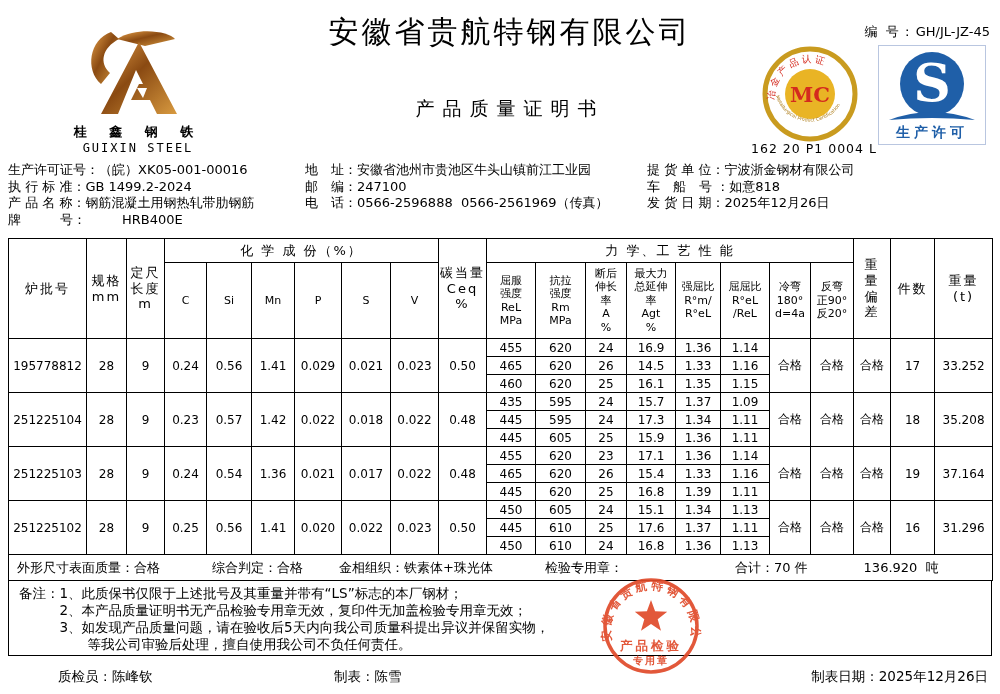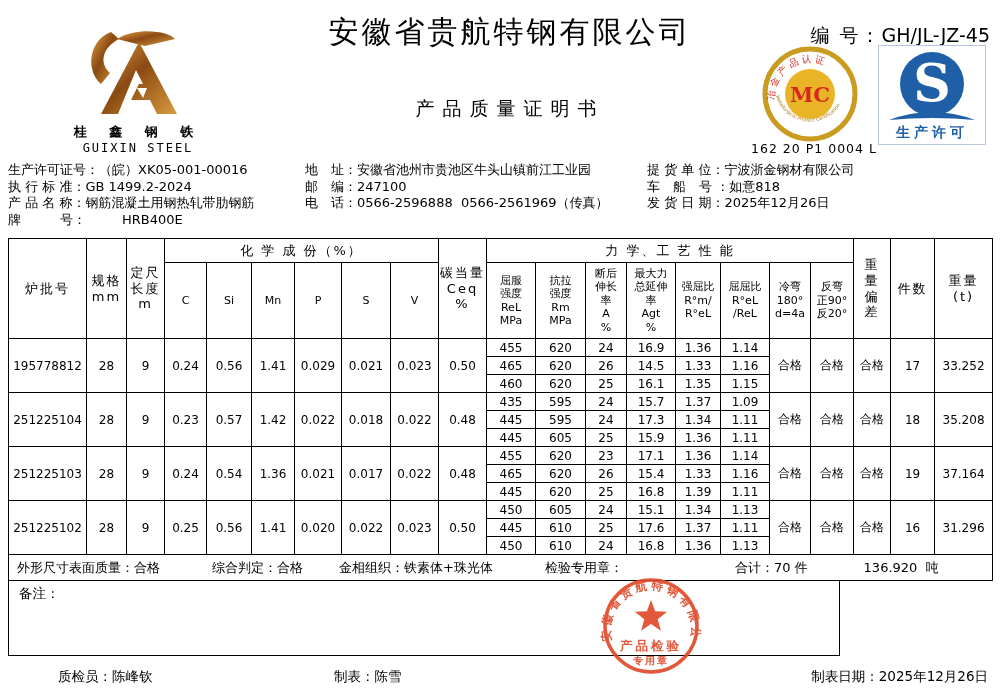--- a/index.html
+++ b/index.html
@@ -12,21 +12,21 @@
   .serif { font-family:"DejaVu Serif","Liberation Serif",serif; }
 
   
   .logo-box { position:absolute; left:44px; top:26px; width:130px; text-align:center;margin-left:29px; }
   .logo-cn { font-size:13px; font-weight:bold; letter-spacing:9px; white-space:nowrap; margin-top:1px; }
   .logo-en { font-size:12px; letter-spacing:2px; white-space:nowrap; font-family:"DejaVu Sans Mono","Liberation Mono",monospace; }
   .title { position:absolute; left:250px; top:12px; width:520px; text-align:center;
            font-size:30px; letter-spacing:3px; white-space:nowrap; }
   .subtitle { position:absolute; left:250px; top:96px; width:520px; text-align:center;
               font-size:19px; letter-spacing:8px; white-space:nowrap; }
-  .doc-no { position:absolute; top:23px; right:10px; font-size:19px; white-space:nowrap; }
+  .doc-no { position:absolute; top:23px; right:10px; font-size:13px; white-space:nowrap; }
   .doc-no .lbl { letter-spacing:2px; }
   .mc-badge { position:absolute; left:762px; top:46px; }
   .mc-code { position:absolute; left:751px; top:141px; font-size:12.5px; letter-spacing:1px; white-space:nowrap; }
   .qs-badge { position:absolute; left:878px; top:45px; width:108px; height:100px;
               border:1px solid #b9c6e0; background:#fff; }
 
   
   .info { position:absolute; top:162px; font-size:13px; line-height:16.6px; }
   .info-col { position:absolute; top:0; white-space:nowrap; }
   .info-col-left   { left:8px; }
@@ -48,21 +48,21 @@
   table.cert tbody td { height:18px; font-size:12px; }
   table.cert tfoot td { height:26px; font-size:13px; text-align:right; }
   .summary-line { display:flex; align-items:center; padding-left:8px; white-space:nowrap; }
   .summary-line .s2 { margin-left:52px; }
   .summary-line .s3 { margin-left:36px; }
   .summary-line .s4 { margin-left:52px; }
   .summary-line .s5 { margin-left:112px; }
   .summary-line .s6 { margin-left:56px; }
 
   
-  .notes { position:absolute; left:8px; top:580px; width:832px; height:76px;
+  .notes { position:absolute; left:8px; top:580px; width:984px; height:76px;
            border:1px solid #000; border-top:none; font-size:13.5px; line-height:17px;
            padding:5px 0 0 10px; display:flex; }
   .notes .lbl { white-space:pre; }
   .notes .note-line { white-space:pre; }
   .notes .note-line.ind { padding-left:28px; }
 
   
   .footer { position:absolute; left:0; top:668px; width:1000px; font-size:13.5px; }
   .footer .qc { position:absolute; left:58px; white-space:pre; }
   .footer .mk { position:absolute; left:334px; white-space:pre; }
@@ -427,20 +427,26 @@
             <span class="s5">合计：</span><span>70 件</span>
             <span class="s6">136.920</span>&nbsp;&nbsp;<span>吨</span>
           </div>
         </td>
       </tr>
     </tfoot>
   </table>
 
   <div class="notes">
     <span class="lbl">备注：</span>
+    <div>
+        <div class="note-line">1、此质保书仅限于上述批号及其重量并带有“LS”标志的本厂钢材；</div>
+        <div class="note-line">2、本产品质量证明书无产品检验专用章无效，复印件无加盖检验专用章无效；</div>
+        <div class="note-line">3、如发现产品质量问题，请在验收后5天内向我公司质量科提出异议并保留实物，</div>
+        <div class="note-line ind">等我公司审验后处理，擅自使用我公司不负任何责任。</div>
+      </div>
   </div>
 
   <div class="stamp">
     <svg width="110" height="106" viewBox="0 0 110 106">
       <circle cx="55" cy="53" r="46" fill="none" stroke="#e04a2a" stroke-width="3.5"></circle>
       <defs>
           <path id="stampArc" d="M 16 70 A 41 41 0 1 1 94 70"></path>
         </defs>
       <text font-size="11.5" fill="#e04a2a" letter-spacing="3.5" font-weight="bold">
         <textPath href="#stampArc" startOffset="2">安徽省贵航特钢有限公司</textPath>

